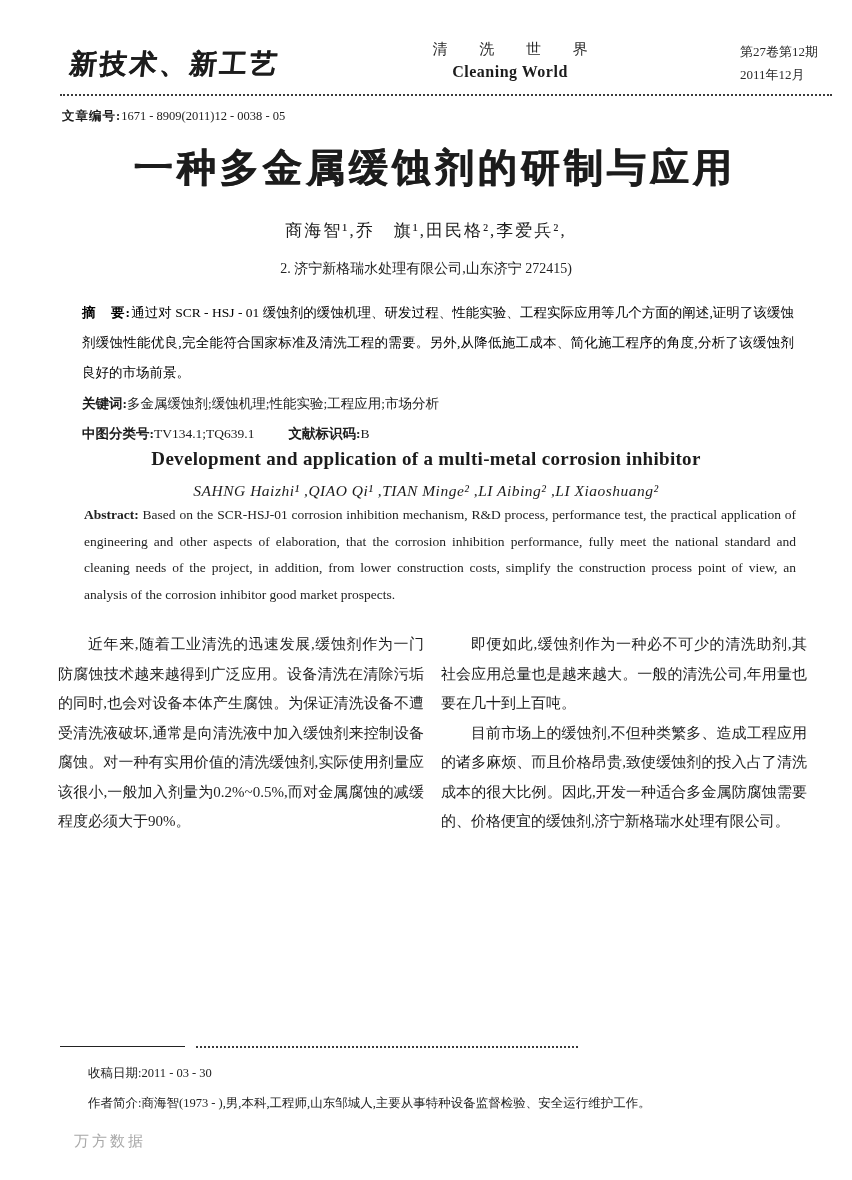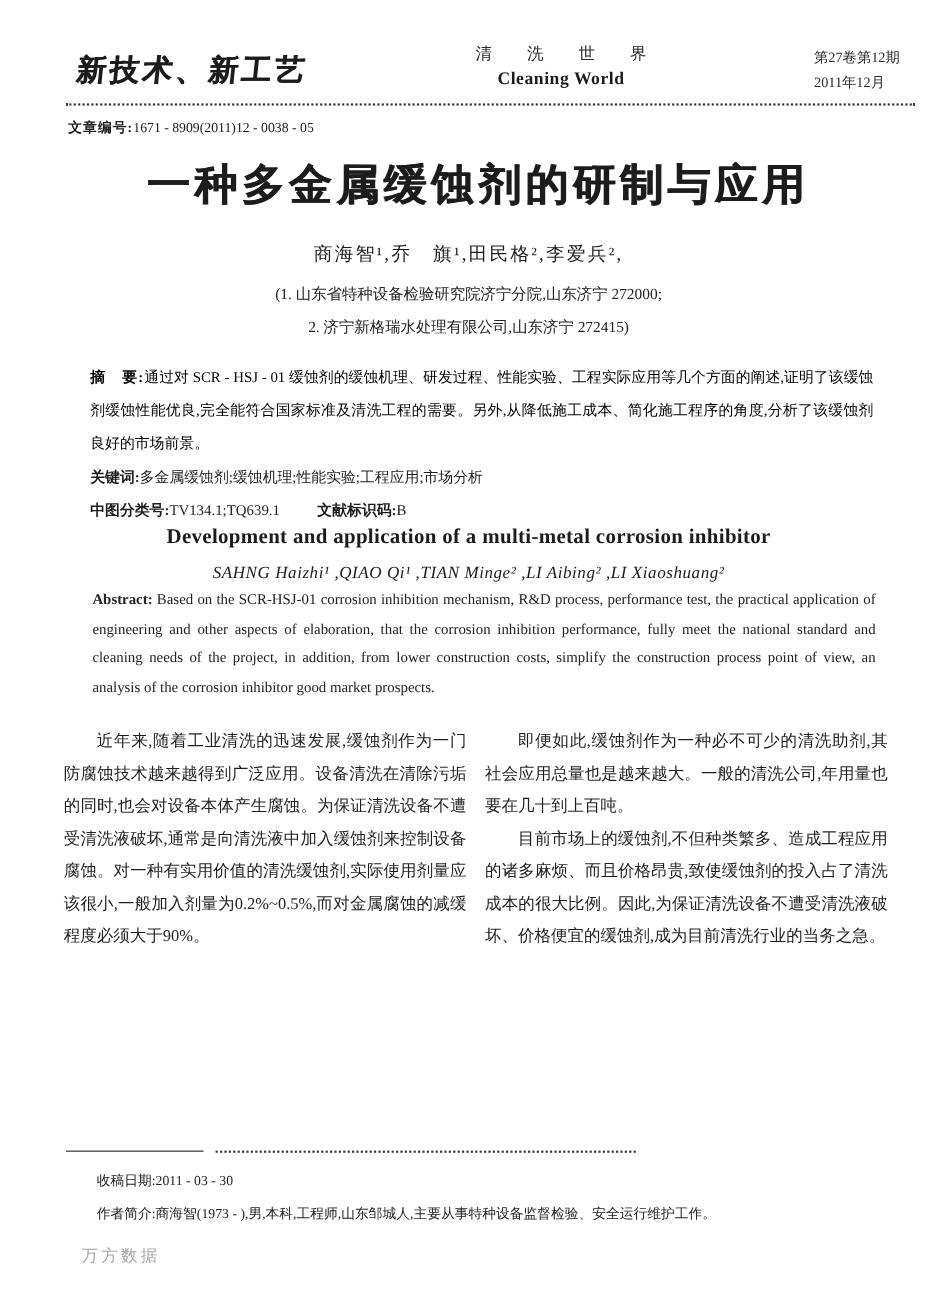--- a/index.html
+++ b/index.html
@@ -88,21 +88,20 @@
 
   <div class="dotted-rule"></div>
 
   <div class="article-number">
     <b>文章编号:</b><span>1671 - 8909(2011)12 - 0038 - 05</span>
   </div>
 
   <div class="title-cn">一种多金属缓蚀剂的研制与应用</div>
   <div class="authors-cn">商海智¹,乔　旗¹,田民格²,李爱兵²,</div>
   <div class="affils-cn">
-    <div>(1. 山东省特种设备检验研究院济宁分院,山东济宁 272000;</div>
     <div>2. 济宁新格瑞水处理有限公司,山东济宁 272415)</div>
   </div>
 
   <div class="cn-block">
     <span class="lbl">摘　要:</span><span>通过对 SCR - HSJ - 01 缓蚀剂的缓蚀机理、研发过程、性能实验、工程实际应用等几个方面的阐述,证明了该缓蚀剂缓蚀性能优良,完全能符合国家标准及清洗工程的需要。另外,从降低施工成本、简化施工程序的角度,分析了该缓蚀剂良好的市场前景。</span>
   </div>
   <div class="meta-line">
     <span class="lbl">关键词:</span><span>多金属缓蚀剂;缓蚀机理;性能实验;工程应用;市场分析</span>
   </div>
   <div class="meta-line">
@@ -114,21 +113,21 @@
   <div class="en-abstract">
     <span class="lbl">Abstract:</span> <span>Based on the SCR-HSJ-01 corrosion inhibition mechanism, R&amp;D process, performance test, the practical application of engineering and other aspects of elaboration, that the corrosion inhibition performance, fully meet the national standard and cleaning needs of the project, in addition, from lower construction costs, simplify the construction process point of view, an analysis of the corrosion inhibitor good market prospects.</span>
   </div>
 
   <div class="body-cols">
     <div class="col">
       <p>近年来,随着工业清洗的迅速发展,缓蚀剂作为一门防腐蚀技术越来越得到广泛应用。设备清洗在清除污垢的同时,也会对设备本体产生腐蚀。为保证清洗设备不遭受清洗液破坏,通常是向清洗液中加入缓蚀剂来控制设备腐蚀。对一种有实用价值的清洗缓蚀剂,实际使用剂量应该很小,一般加入剂量为0.2%~0.5%,而对金属腐蚀的减缓程度必须大于90%。</p>
     </div>
     <div class="col">
       <p>即便如此,缓蚀剂作为一种必不可少的清洗助剂,其社会应用总量也是越来越大。一般的清洗公司,年用量也要在几十到上百吨。</p>
-      <p>目前市场上的缓蚀剂,不但种类繁多、造成工程应用的诸多麻烦、而且价格昂贵,致使缓蚀剂的投入占了清洗成本的很大比例。因此,为保证清洗设备不遭受清洗液破坏、价格便宜的缓蚀剂,成为目前清洗行业的当务之急。</p>
+      <p>目前市场上的缓蚀剂,不但种类繁多、造成工程应用的诸多麻烦、而且价格昂贵,致使缓蚀剂的投入占了清洗成本的很大比例。因此,开发一种适合多金属防腐蚀需要的、价格便宜的缓蚀剂,济宁新格瑞水处理有限公司。</p>
     </div>
   </div>
 
   <div class="footnote-rule"></div>
   <div class="footnote-rule-dotted"></div>
   <div class="footer">
     <div>收稿日期:2011 - 03 - 30</div>
     <div>作者简介:商海智(1973 - ),男,本科,工程师,山东邹城人,主要从事特种设备监督检验、安全运行维护工作。</div>
   </div>
 

